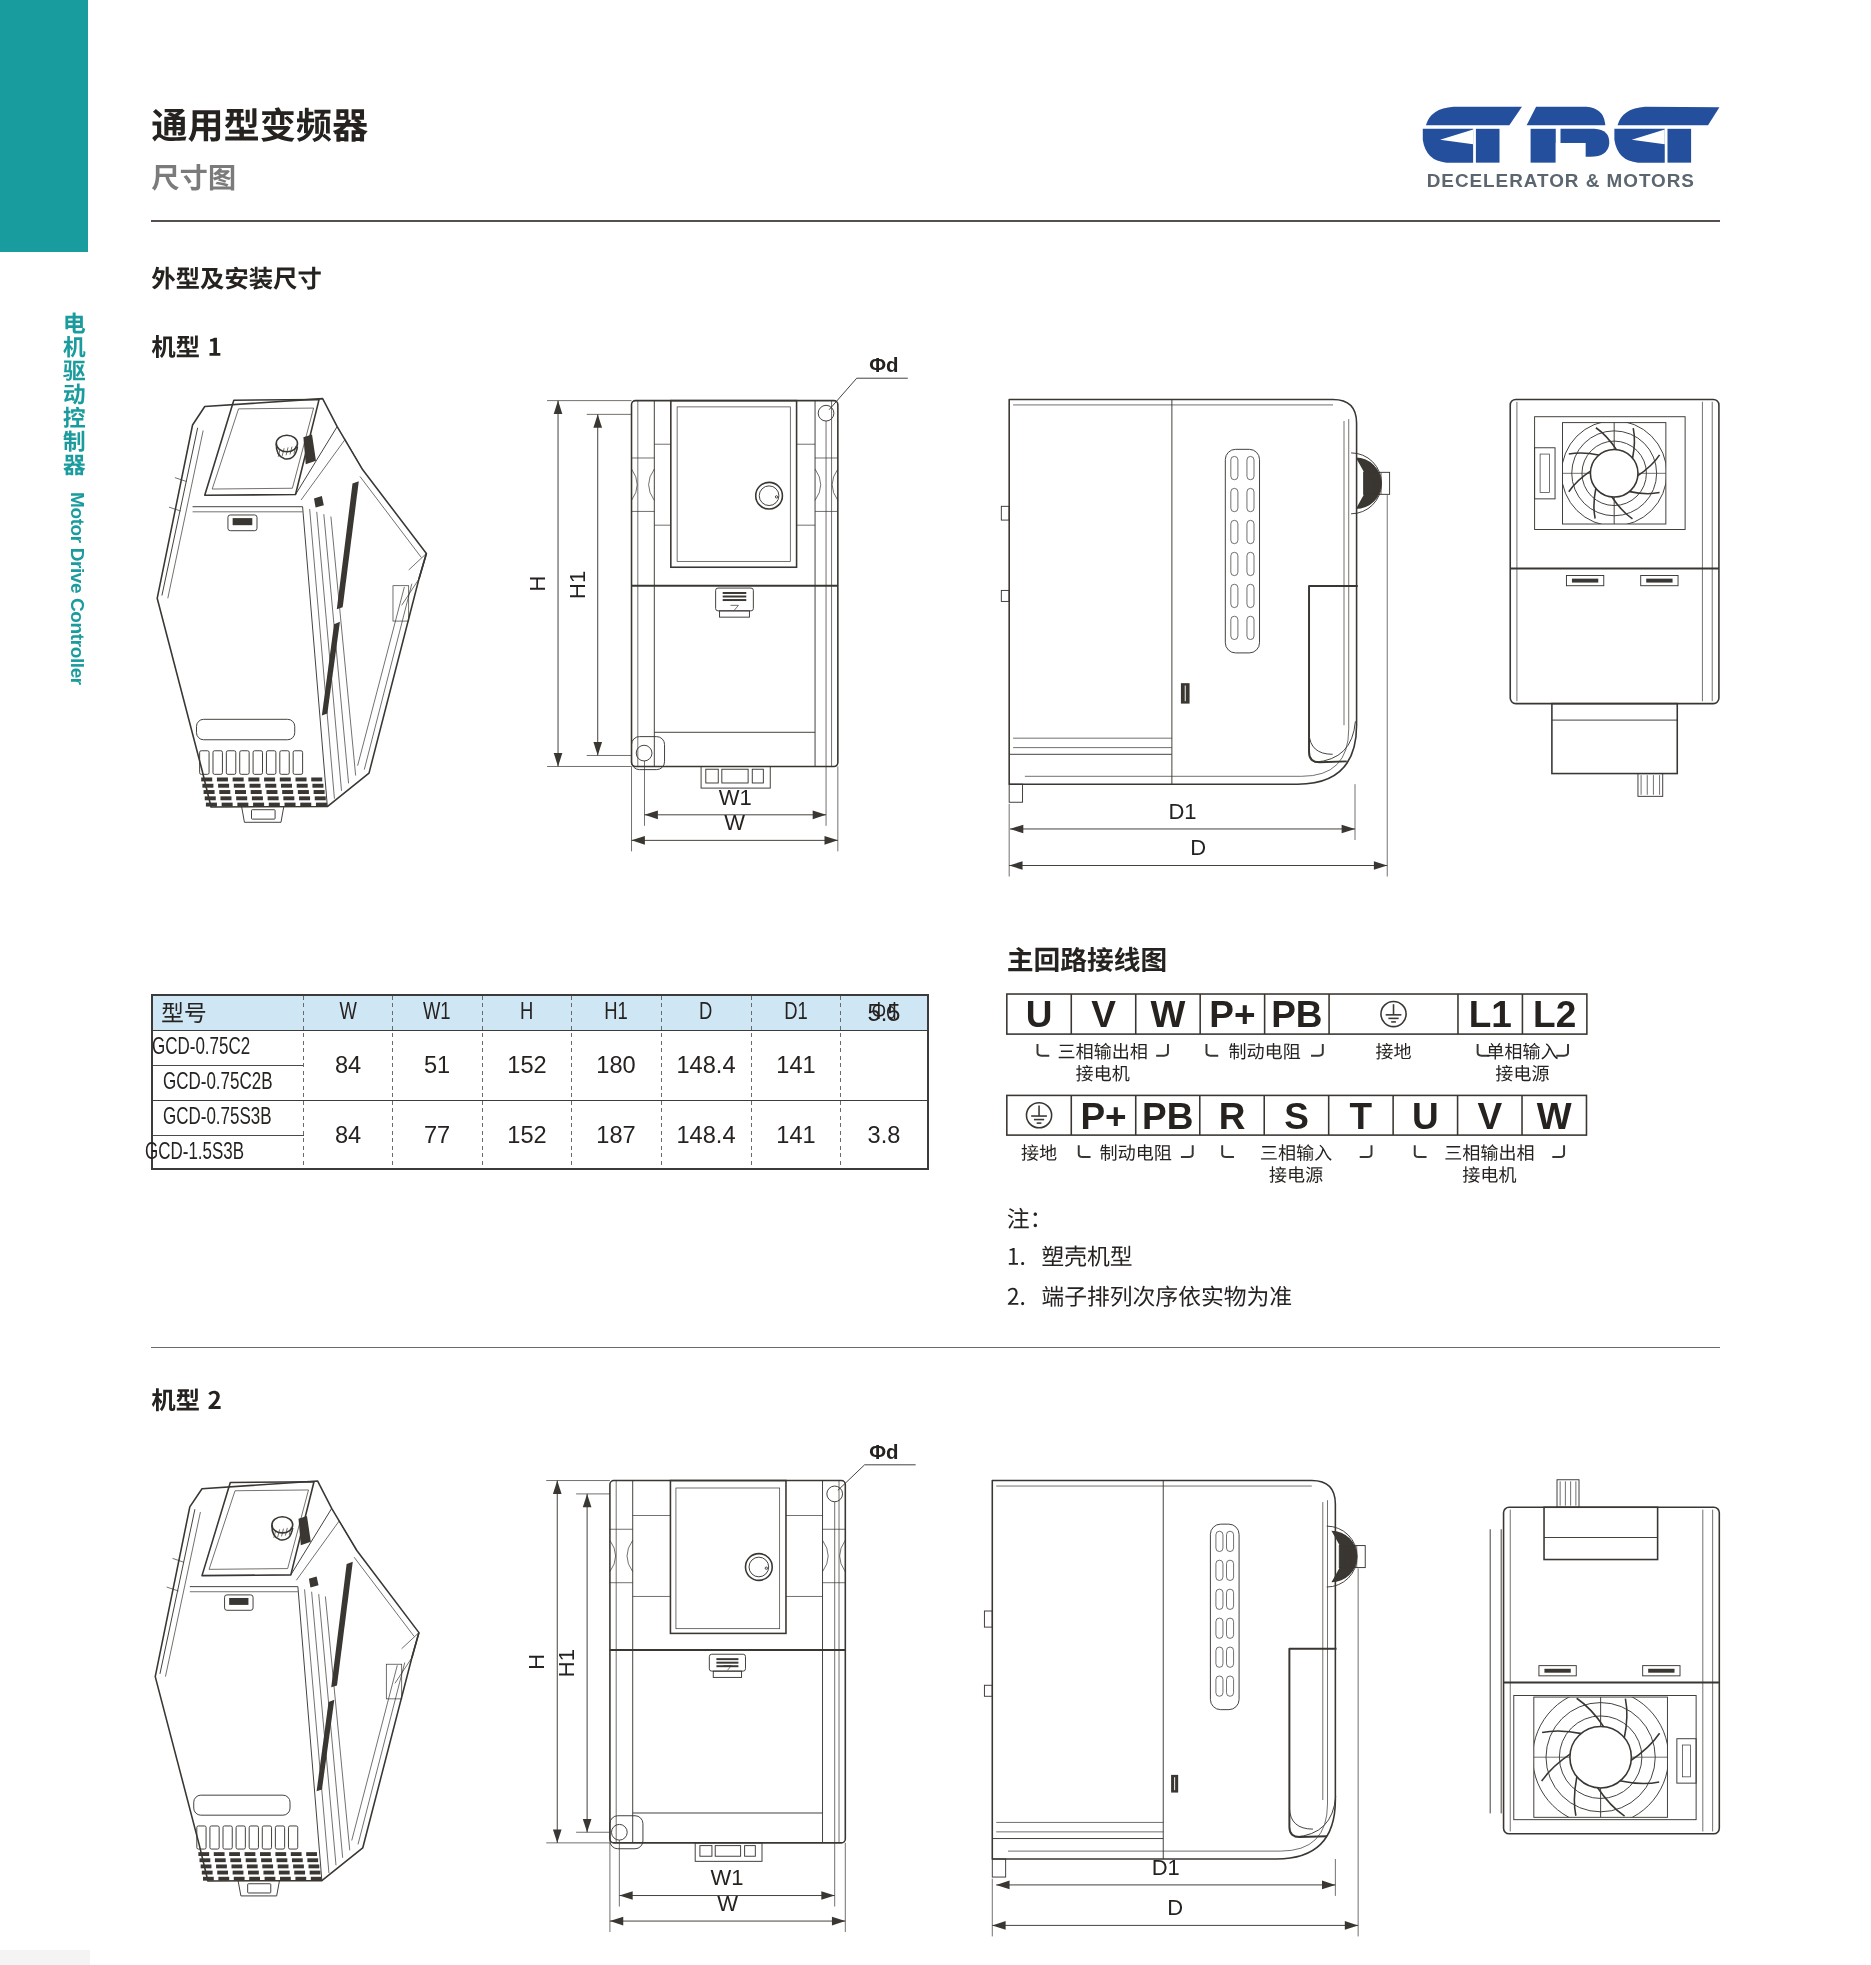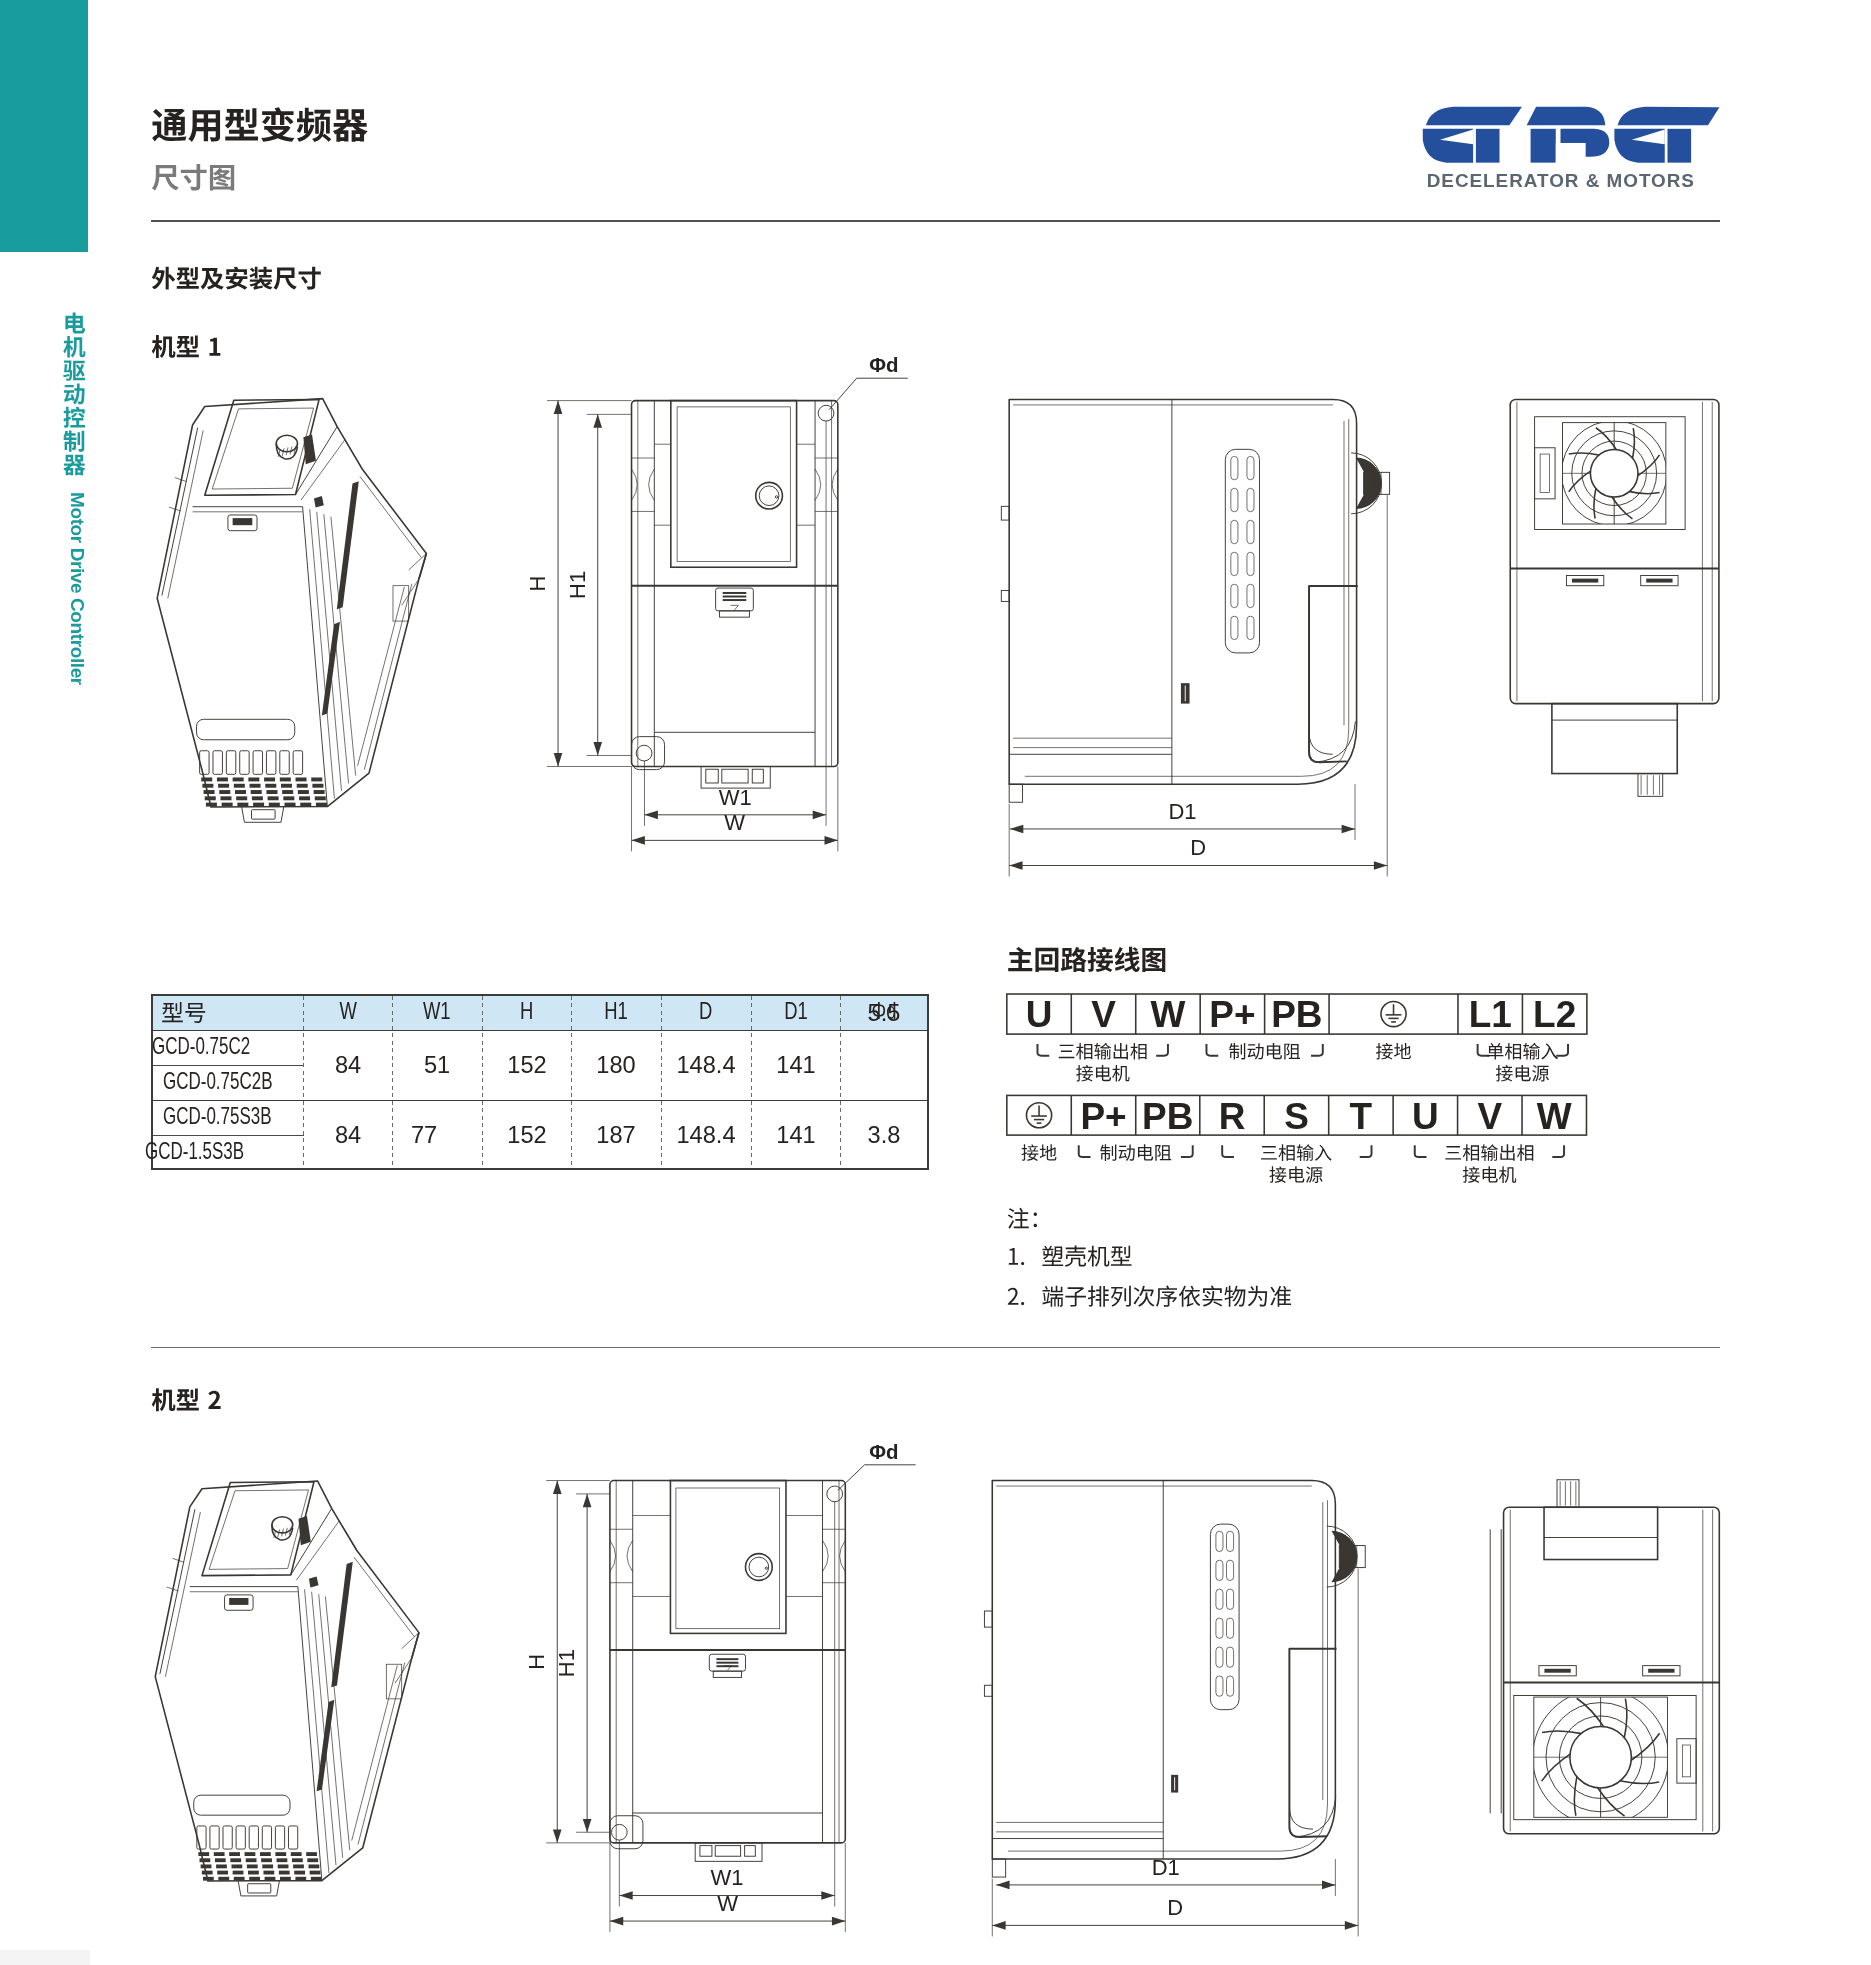--- a/index.html
+++ b/index.html
@@ -68,21 +68,21 @@
 <div class="cell" style="left:145px;top:1138px"><span class="sx74">GCD-1.5S3B</span></div>
 
 <div class="cell num" style="left:303px;top:1052px;width:90px">84</div>
 <div class="cell num" style="left:392px;top:1052px;width:90px">51</div>
 <div class="cell num" style="left:482px;top:1052px;width:90px">152</div>
 <div class="cell num" style="left:571px;top:1052px;width:90px">180</div>
 <div class="cell num" style="left:661px;top:1052px;width:90px">148.4</div>
 <div class="cell num" style="left:751px;top:1052px;width:90px">141</div>
 <div class="cell num" style="left:840px;top:1000px;width:88px">5.5</div>
 <div class="cell num" style="left:303px;top:1122px;width:90px">84</div>
-<div class="cell num" style="left:379px;top:1122px;width:90px">77</div>
+<div class="cell num" style="left:392px;top:1122px;width:90px">77</div>
 <div class="cell num" style="left:482px;top:1122px;width:90px">152</div>
 <div class="cell num" style="left:571px;top:1122px;width:90px">187</div>
 <div class="cell num" style="left:661px;top:1122px;width:90px">148.4</div>
 <div class="cell num" style="left:751px;top:1122px;width:90px">141</div>
 <div class="cell num" style="left:840px;top:1122px;width:88px">3.8</div>
 
 <div class="abs" style="left:151px;top:1347px;width:1569px;height:1.2px;background:#6a6a6a"></div>
 
 <svg style="position:absolute;left:0;top:0;z-index:10" width="1871" height="2539" viewBox="0 0 4761 6460">
     <rect x="1607" y="1019" width="525" height="931" rx="10" stroke="#3a3632" stroke-width="4" fill="none"></rect>

